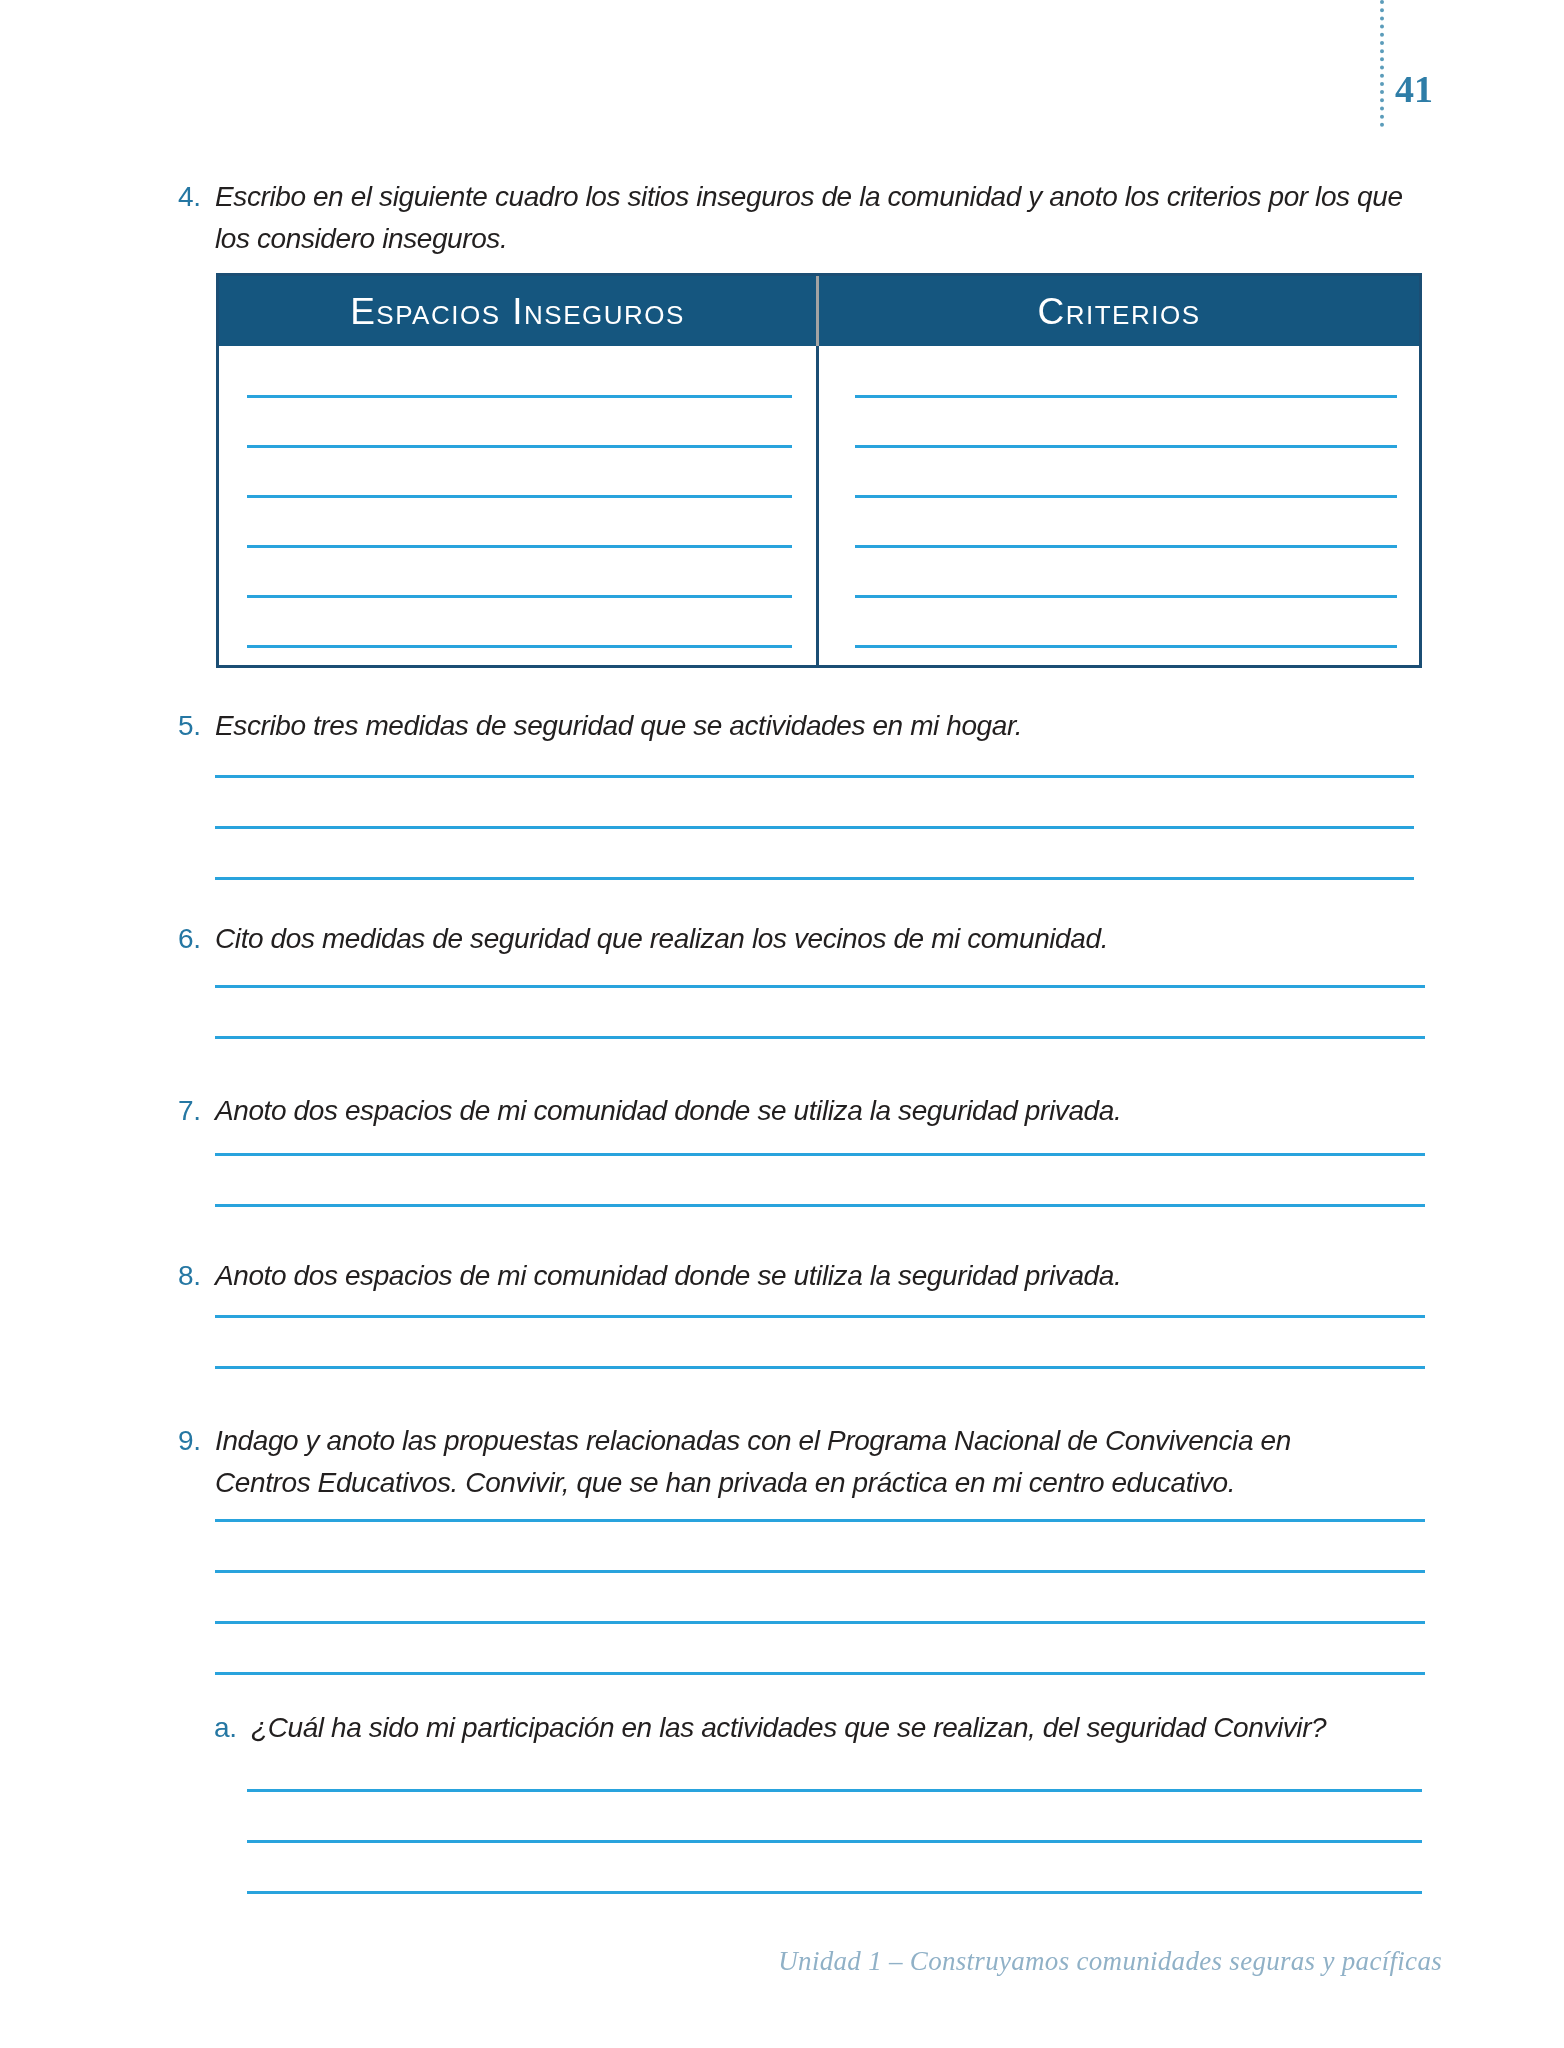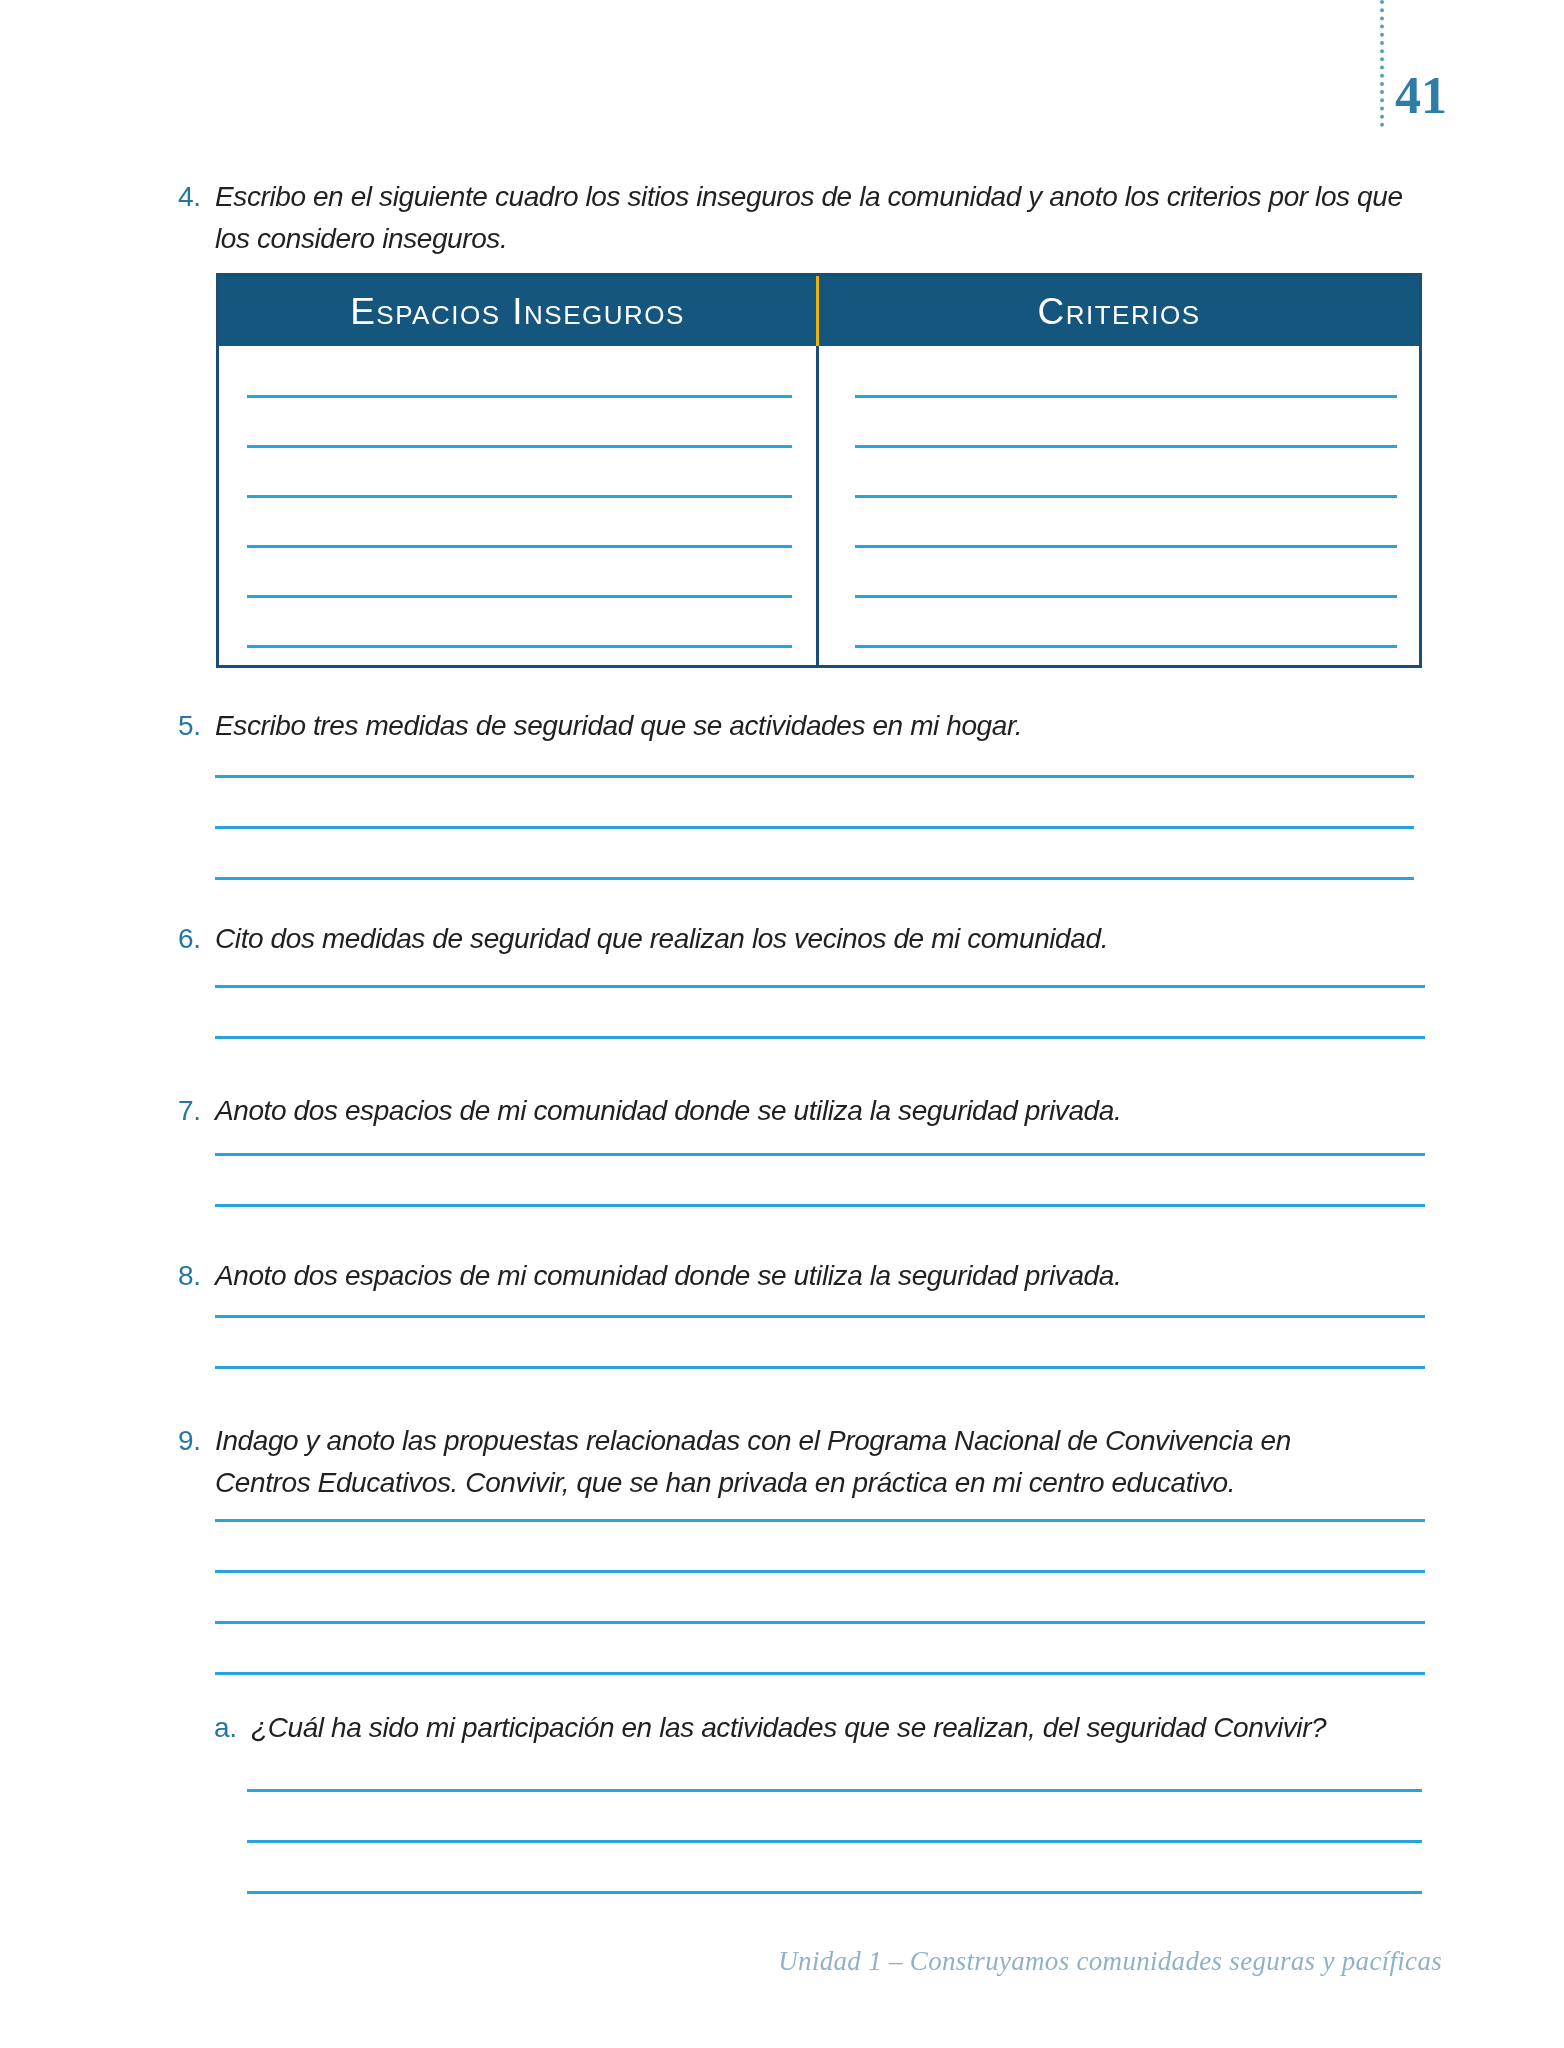--- a/index.html
+++ b/index.html
@@ -12,21 +12,21 @@
   .page{position:absolute;inset:0;}
 
   
   .corner-dots{
     position:absolute;left:1380px;top:0;height:127px;width:0;
     border-left:4px dotted var(--dots,#5b9cba);
   }
   .page-number{
     position:absolute;left:1395px;top:70px;
     font-family:"Liberation Serif", serif;font-weight:bold;
-    font-size:52px;color:var(--page_number,#2e7da7);line-height:1;
+    font-size:38px;color:var(--page_number,#2e7da7);line-height:1;
   }
 
   
   .item{
     position:absolute;display:flex;align-items:flex-start;
     font-size:28px;line-height:42px;letter-spacing:-0.4px;
   }
   .item .num{
     flex:0 0 37px;color:var(--item_number,#2577a3);
   }
@@ -41,21 +41,21 @@
     position:absolute;left:216px;top:273px;width:1206px;
     border:3px solid var(--table_border,#1b4e74);
     box-sizing:border-box;background:#fff;
   }
   .thead{display:flex;background:var(--header_blue,#15567f);height:70px;}
   .th{
     flex:1 1 50%;display:flex;align-items:center;justify-content:center;
     color:#ffffff;font-variant:small-caps;font-size:37px;letter-spacing:1.5px;
     line-height:1;
   }
-  .th.left{border-right:3px solid #eab308;box-sizing:border-box;}
+  .th.left{border-right:3px solid #a3a3a3;box-sizing:border-box;}
   .tbody{display:flex;height:319px;}
   .tcol{flex:1 1 50%;padding-top:2px;box-sizing:border-box;}
   .tcol.left{border-right:3px solid var(--table_border,#1b4e74);}
   .tcol .rule{height:47px;border-bottom:3px solid var(--rule_line,#29a3dd);}
   .tcol.left .rule{margin:0 24px 0 28px;}
   .tcol.right .rule{margin:0 22px 0 36px;}
 
   
   .footer{
     position:absolute;top:1946px;right:122px;

